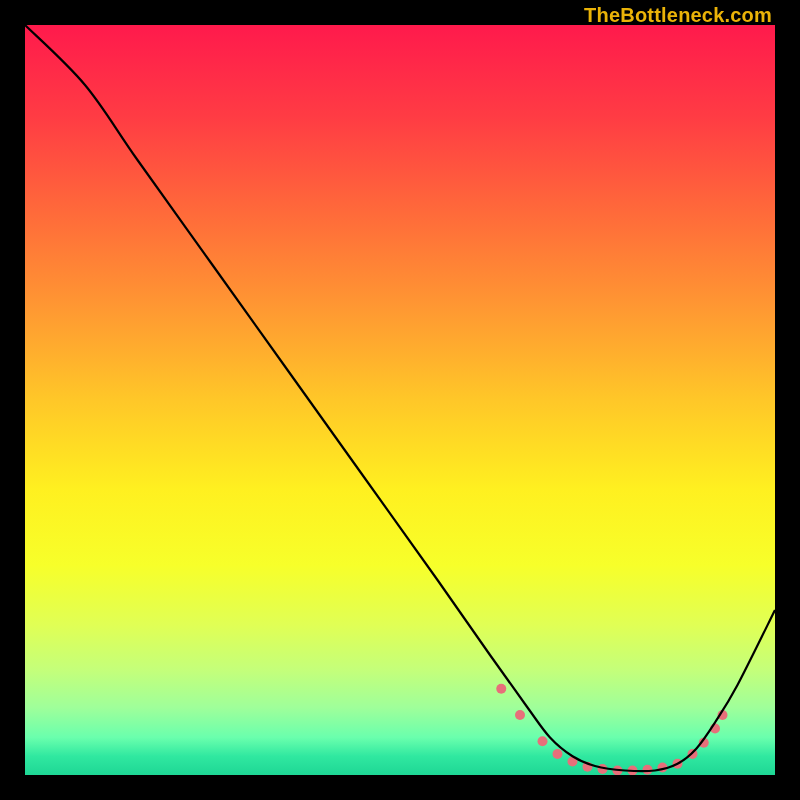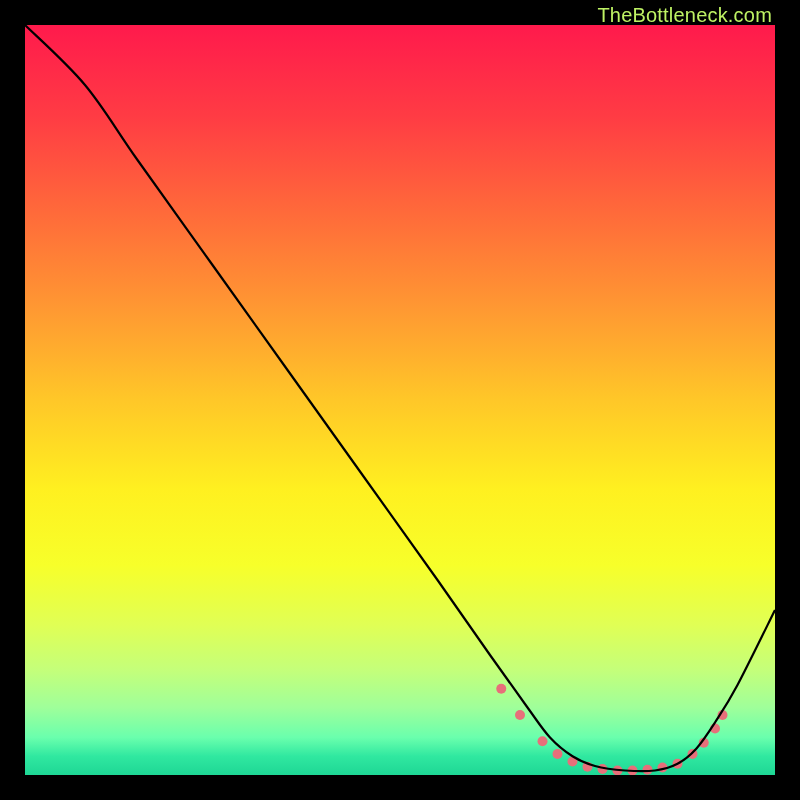--- a/index.html
+++ b/index.html
@@ -15,23 +15,23 @@
     position: absolute;
     left: 25px;
     top: 25px;
     width: 750px;
     height: 750px;
   }
   .watermark {
     position: absolute;
     top: 4px;
     right: 28px;
-    color: #bef264;
+    color: #eab308;
     font-size: 20px;
-    font-weight: 400;
+    font-weight: 700;
     letter-spacing: 0.2px;
   }
   svg { display: block; }
 </style>
 </head>
 <body>
 
 <div class="watermark">TheBottleneck.com</div>
 
 <div class="plot-area">

